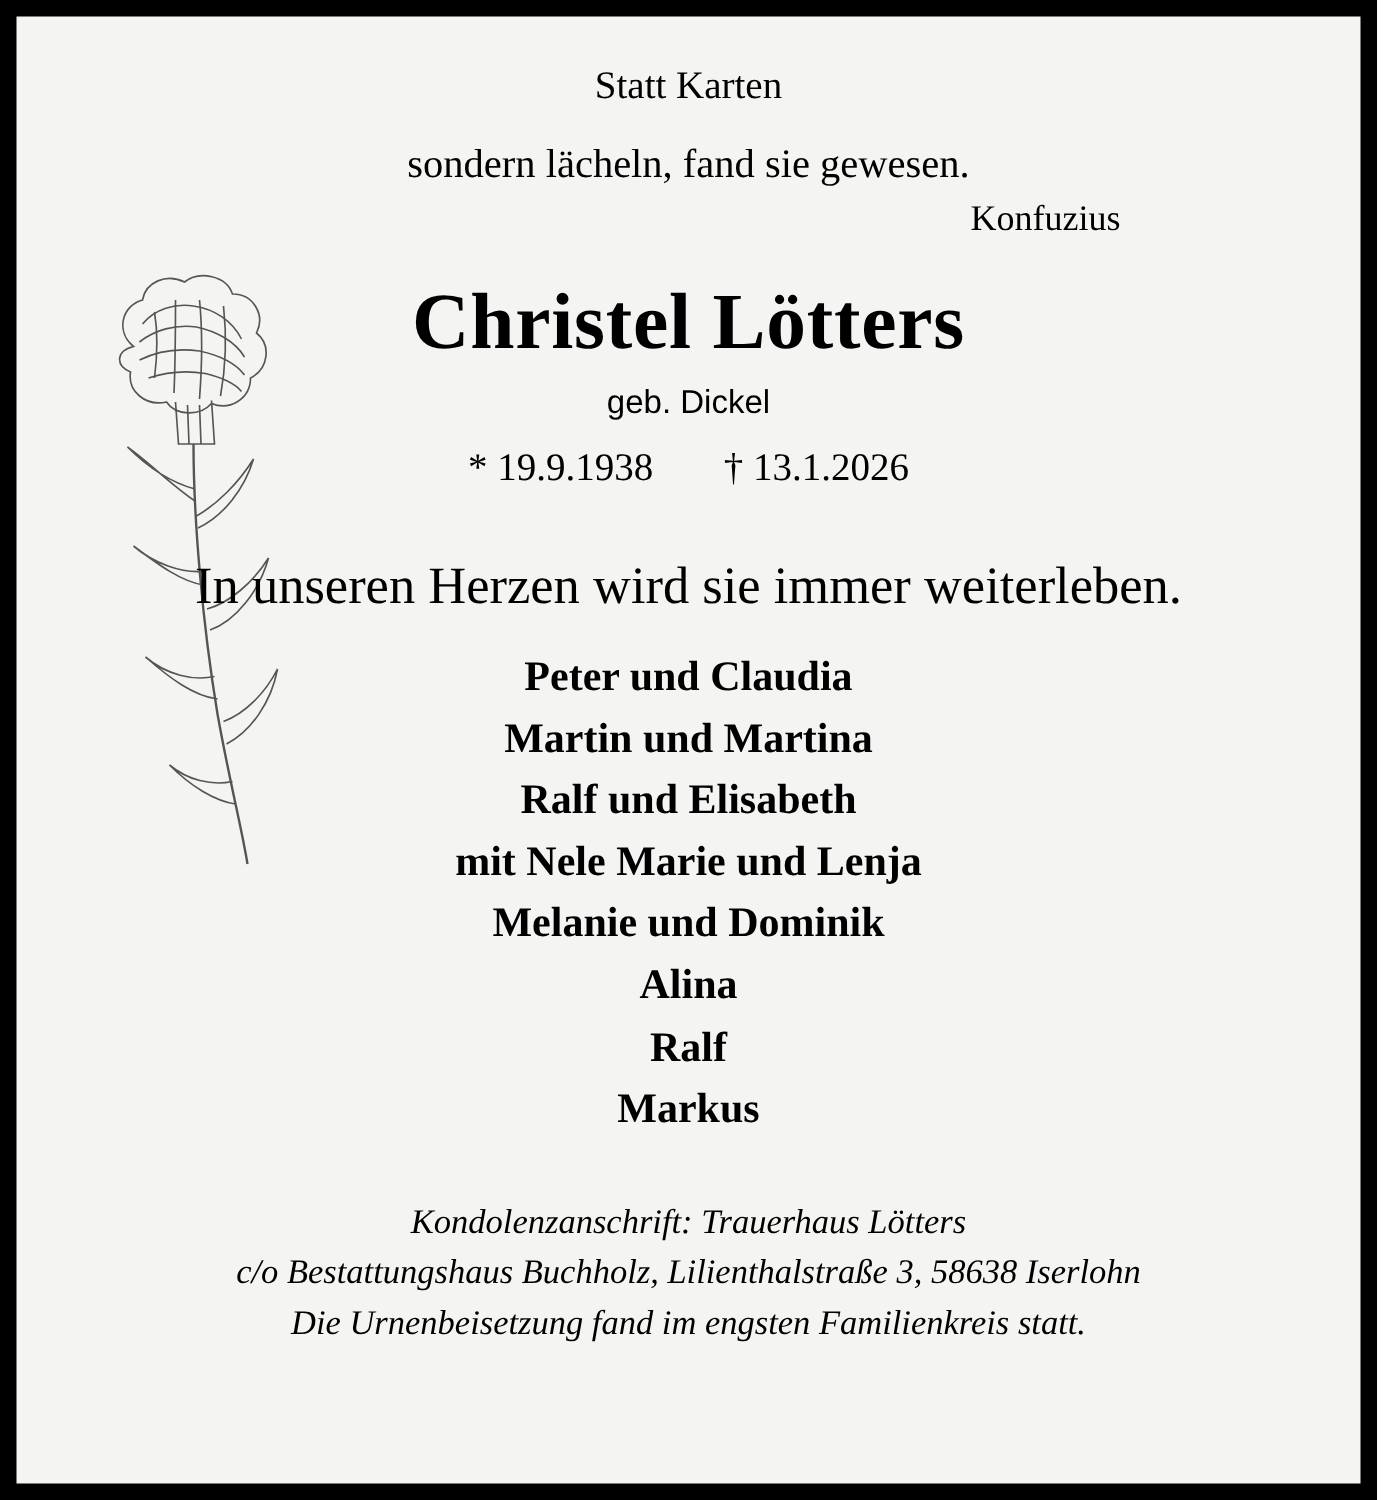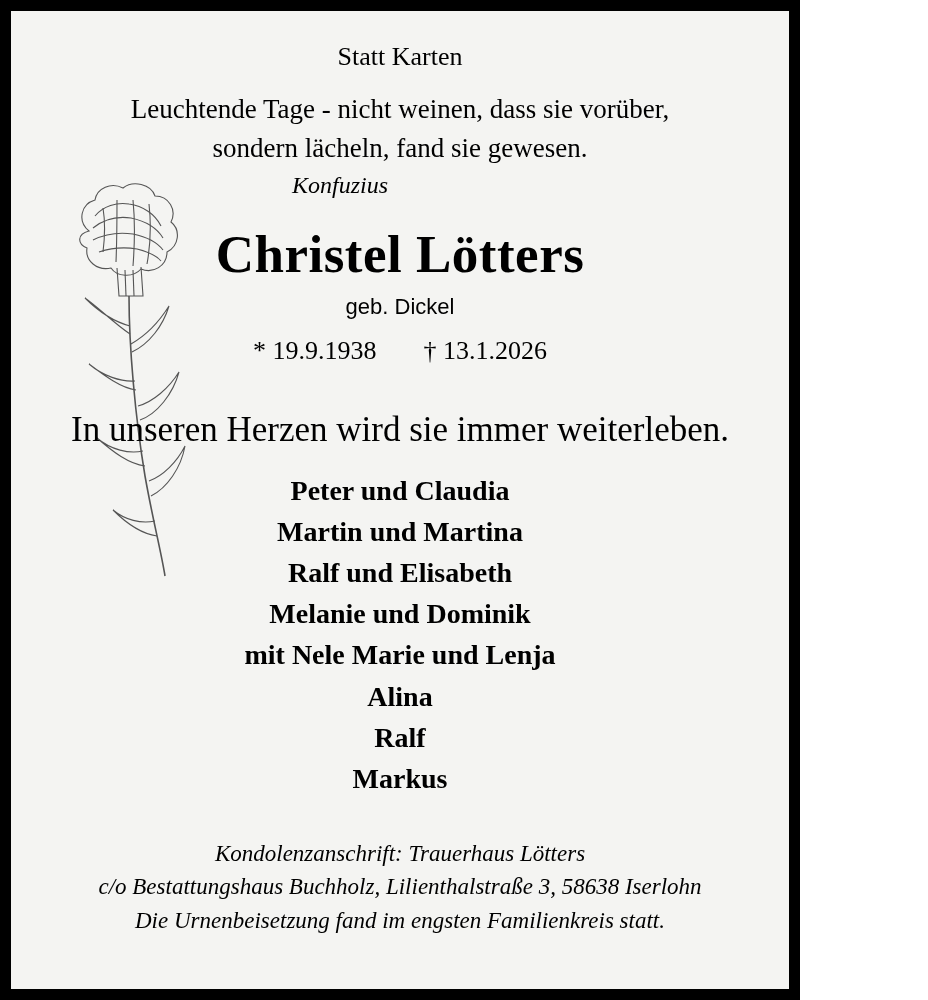--- a/index.html
+++ b/index.html
@@ -10,21 +10,21 @@
   body {
     width: 928px;
     height: 1000px;
     font-family: "Liberation Serif", serif;
     color: #000000;
     overflow: hidden;
   }
   .obituary {
     position: relative;
     box-sizing: border-box;
-    width: 800px;
+    width: 918px;
     height: 1000px;
     background: #000000;
     padding: 10px;
   }
   .inner {
     position: relative;
     box-sizing: border-box;
     width: 100%;
     height: 100%;
     background: #f4f4f2;
@@ -45,23 +45,22 @@
     margin-bottom: 18px;
   }
   .verse {
     font-size: 27px;
     line-height: 1.45;
   }
   .verse-line {
     display: block;
   }
   .author {
-    font-style: italic;
     font-size: 24px;
-    text-align: center;
+    text-align: right;
     padding-right: 120px;
     margin-top: 4px;
   }
   .name {
     font-size: 53px;
     font-weight: bold;
     letter-spacing: 0.5px;
     margin-top: 26px;
     line-height: 1.1;
   }
@@ -141,21 +140,20 @@
         <path d="M90 305 C104 300 118 286 126 270 C122 292 108 312 92 320"></path>
         <path d="M96 345 C82 348 66 344 54 334 C68 348 84 358 98 360"></path>
       </svg>
     </div>
 
     <div class="content">
 
       <div class="statt-karten">Statt Karten</div>
 
       <div class="verse">
-        <span class="verse-line">Leuchtende Tage - nicht weinen, dass sie vorüber,</span>
         <span class="verse-line">sondern lächeln, fand sie gewesen.</span>
       </div>
 
       <div class="author">Konfuzius</div>
 
       <div class="name">Christel Lötters</div>
 
       <div class="maiden">geb. Dickel</div>
 
       <div class="dates">
@@ -163,22 +161,22 @@
         <span class="sep"></span>
         <span>† 13.1.2026</span>
       </div>
 
       <div class="memory">In unseren Herzen wird sie immer weiterleben.</div>
 
       <div class="survivors">
         <div class="survivor">Peter und Claudia</div>
         <div class="survivor">Martin und Martina</div>
         <div class="survivor">Ralf und Elisabeth</div>
+        <div class="survivor">mit Nele Marie und Lenja</div>
         <div class="survivor">Melanie und Dominik</div>
-        <div class="survivor">mit Nele Marie und Lenja</div>
         <div class="survivor">Alina</div>
         <div class="survivor">Ralf</div>
         <div class="survivor">Markus</div>
       </div>
 
       <div class="footer">
         <span class="footer-line">Kondolenzanschrift: Trauerhaus Lötters</span>
         <span class="footer-line">c/o Bestattungshaus Buchholz, Lilienthalstraße 3, 58638 Iserlohn</span>
         <span class="footer-line">Die Urnenbeisetzung fand im engsten Familienkreis statt.</span>
       </div>

